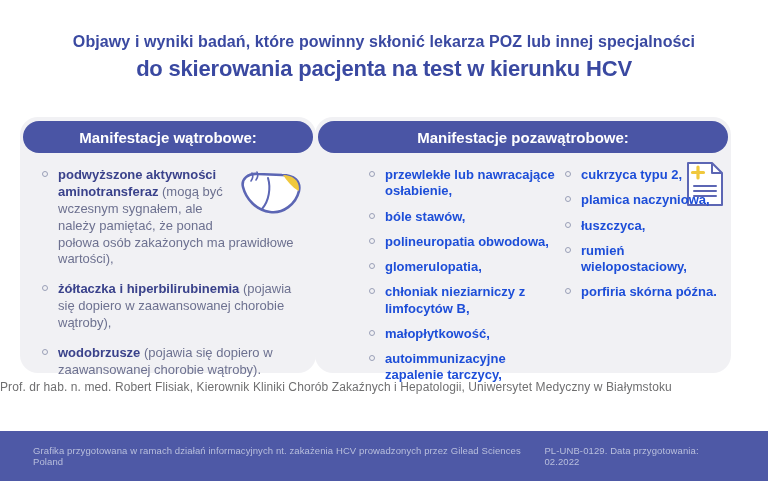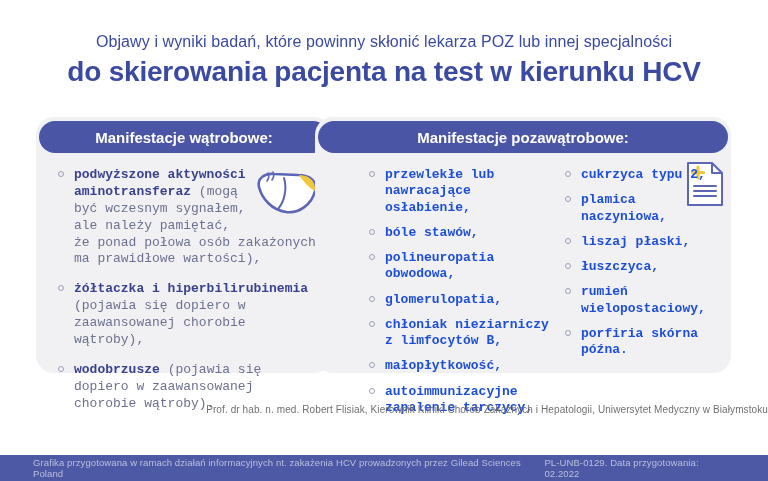--- a/index.html
+++ b/index.html
@@ -5,37 +5,37 @@
   * { margin:0; padding:0; box-sizing:border-box; }
   html,body { background:#ffffff; }
   body { font-family:"Liberation Sans", sans-serif; }
   .canvas {
     position:relative; width:768px; height:481px;
     background:#ffffff; overflow:hidden;
   }
 
   
   .title-block { position:absolute; top:33px; left:0; width:100%; text-align:center; color:#3a49a1; }
-  .title-l1 { font-size:16px; font-weight:normal; letter-spacing:0.1px; }
-  .title-l2 { font-size:28px; font-weight:bold; margin-top:5px; letter-spacing:-0.2px; }
+  .title-l1 { font-size:16px; font-weight:bold; letter-spacing:0.1px; }
+  .title-l2 { font-size:22px; font-weight:bold; margin-top:5px; letter-spacing:-0.2px; }
 
   
   .panel {
     position:absolute; top:117px; height:256px;
     background:#f1f1f4; border-radius:18px; padding-top:48px;
   }
-  .panel-left  { left:36px;  width:296px; }
+  .panel-left  { left:20px;  width:296px; }
   .panel-right { left:315px; width:416px;padding-left:32px; }
   .pill {
     position:absolute; top:4px; left:3px; right:3px; height:32px;
     background:#4a55a5; border-radius:17px;
     color:#ffffff; font-size:15px; font-weight:bold;
     display:flex; align-items:center; justify-content:center;
   }
-  .panel-body { padding:2px 14px 0 20px;font-family:Liberation Mono, monospace; }
+  .panel-body { padding:2px 14px 0 20px; }
 
   ul.blist { list-style:none; }
   li.item { position:relative; padding-left:18px; }
   .panel-left  li.item { margin-bottom:13px; }
   .panel-right li.item { margin-bottom:9px; }
   .dot {
     position:absolute; left:2px; top:4px;
     width:6px; height:6px; border:1.4px solid #9aa0b8; border-radius:50%;
     background:transparent; display:block;
   }
@@ -48,27 +48,27 @@
   .col1 { width:196px; flex:0 0 auto; }
   .col2 { flex:1 1 auto; }
 
   
   .liver-wrap { float:right; width:66px; height:52px; margin:0 -2px 6px 8px; }
   .doc-wrap   { position:absolute; top:44px; right:6px; width:40px; height:46px; }
   .liver-wrap svg, .doc-wrap svg { width:100%; height:100%; display:block; }
 
   
   .credit {
-    position:absolute; top:404px; left:0; width:100%;
-    text-align:right; font-size:10px; color:#6f6f70; letter-spacing:0.1px;
+    position:absolute; top:380px; left:0; width:100%;
+    text-align:left; font-size:12px; color:#6f6f70; letter-spacing:0.1px;
   }
 
   
   .footer-bar {
-    position:absolute; left:0; bottom:0; width:768px; height:26px;
+    position:absolute; left:0; bottom:0; width:768px; height:50px;
     background:#4e59a6; display:flex; align-items:center;
     justify-content:space-between; padding:0 35px 0 33px;
   }
   .footer-bar span { font-size:9.5px; color:#b9bfdd; letter-spacing:0.1px; }
 </style>
 </head>
 <body>
 
 <div class="canvas">
 
@@ -152,24 +152,20 @@
           <li class="item">
               <span class="dot"></span>
               <p class="bold">cukrzyca typu 2,</p>
             </li>
           <li class="item">
               <span class="dot"></span>
               <p class="bold">plamica naczyniowa,</p>
             </li>
           <li class="item">
               <span class="dot"></span>
-              <p class="bold">liszaj płaski,</p>
-            </li>
-          <li class="item">
-              <span class="dot"></span>
               <p class="bold">łuszczyca,</p>
             </li>
           <li class="item">
               <span class="dot"></span>
               <p class="bold">rumień wielopostaciowy,</p>
             </li>
           <li class="item">
               <span class="dot"></span>
               <p class="bold">porfiria skórna późna.</p>
             </li>

